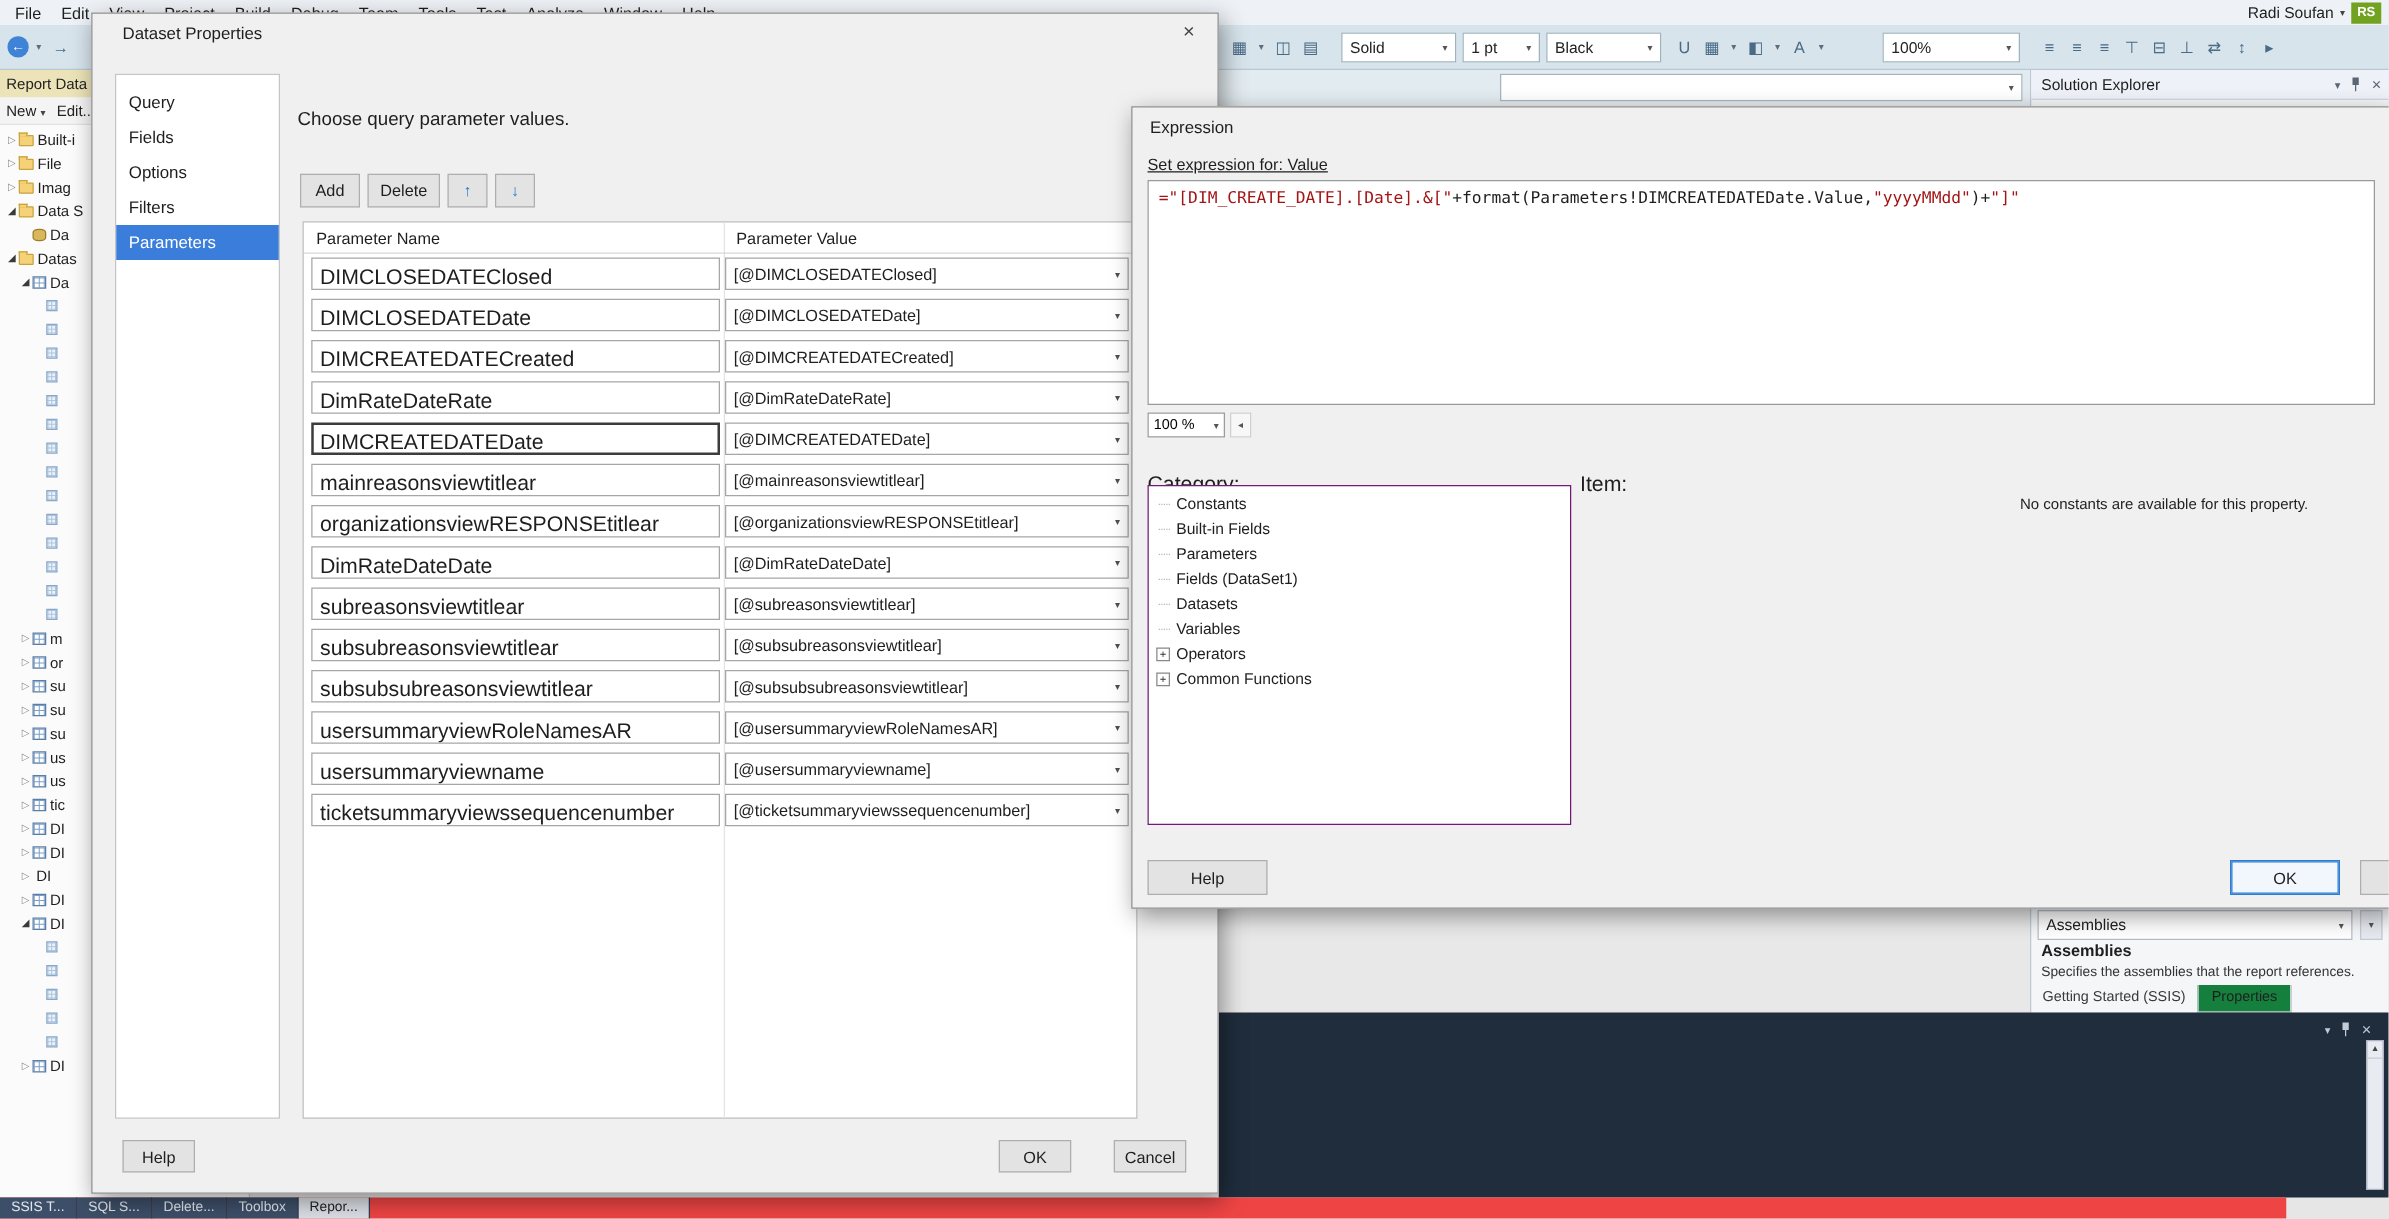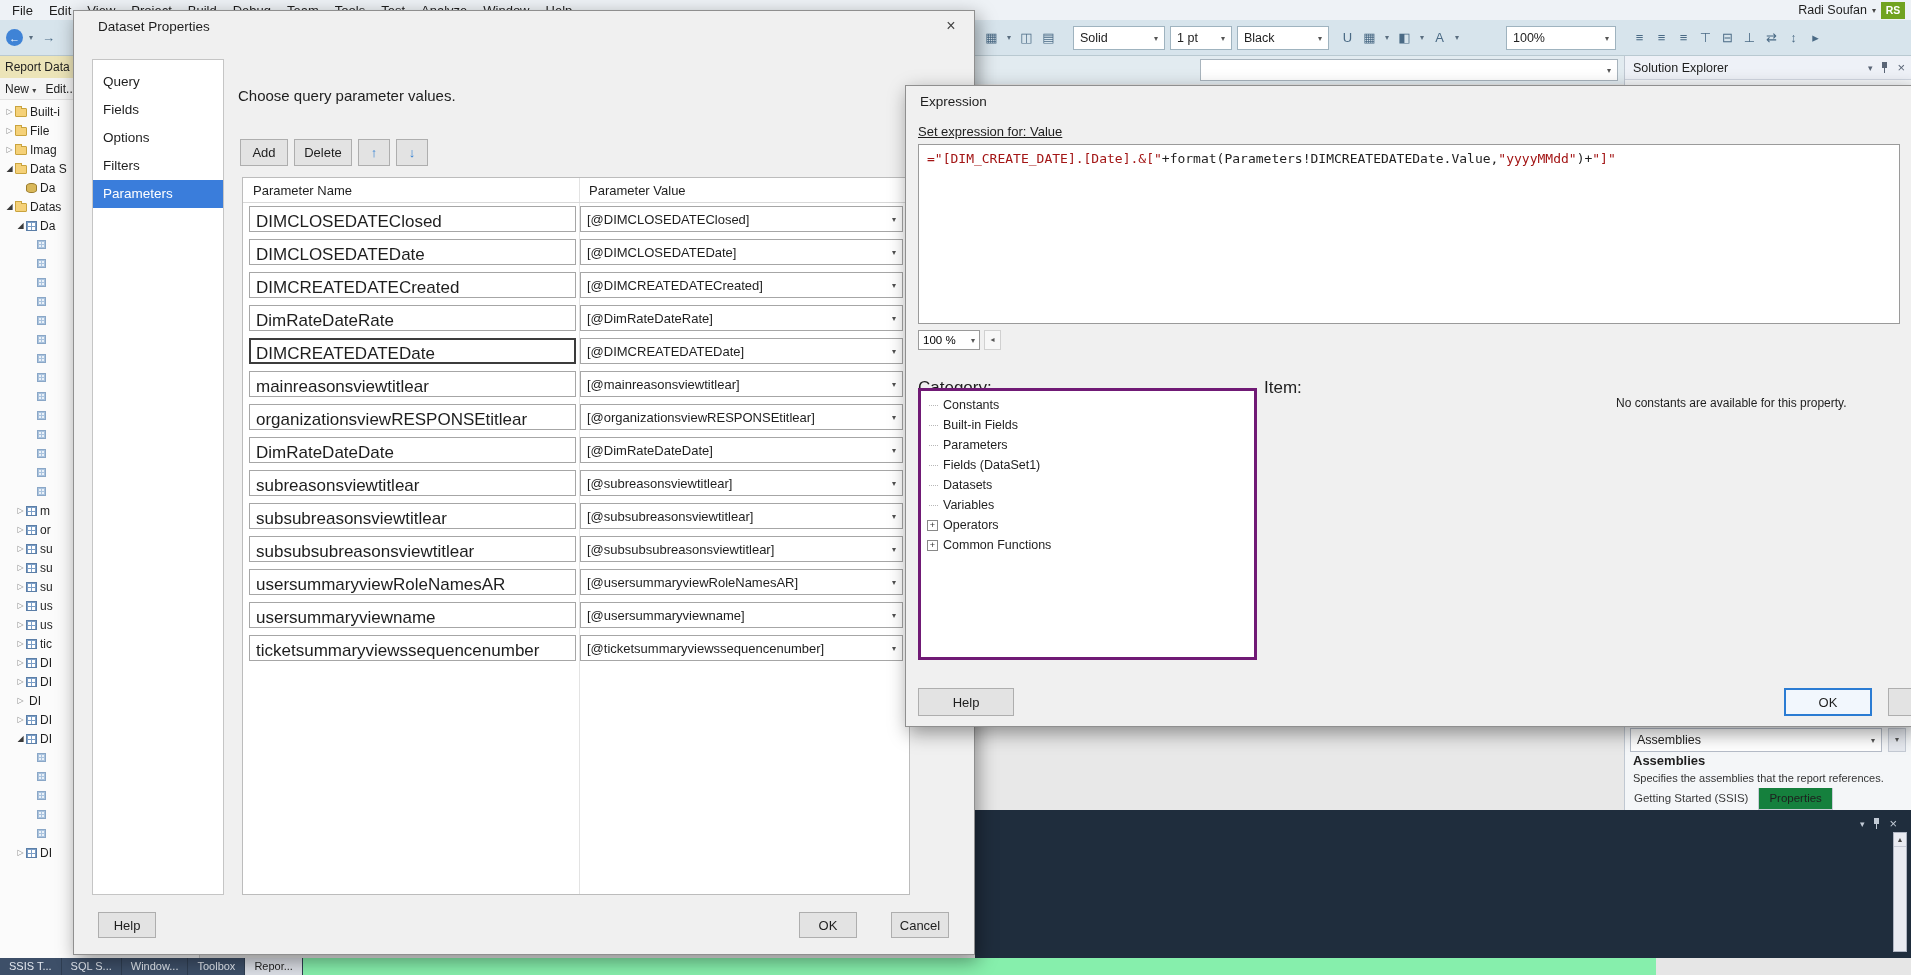--- a/index.html
+++ b/index.html
@@ -86,21 +86,21 @@
   
   .dark-panel { position:absolute; left:975px; top:810px; width:936px; height:148px; background:#1f2d3d; z-index:2; }
   .dark-panel .panel-icons { top:7px; right:14px; }
   .dark-panel .glyph-icon, .dark-panel .close-glyph { color:#c2cbd6; }
   .dark-panel .pin-icon::before, .dark-panel .pin-icon::after { background:#c2cbd6; }
   .dp-scrollbar { position:absolute; right:4px; top:22px; width:14px; height:120px; background:#e9ebf2;
                   border:1px solid #aeb4c2; }
   .dp-up { height:14px; font-size:7px; color:#444; text-align:center; line-height:14px; border-bottom:1px solid #c8ccd8; }
 
   
-  .statusbar { position:absolute; left:0; top:958px; width:1656px; height:17px; background:#86efac; z-index:3; }
+  .statusbar { position:absolute; left:0; top:958px; width:1829px; height:17px; background:#ef4444; z-index:3; }
   .bottom-tabs { display:flex; height:17px; }
   .bottom-tab { font-size:11px; color:#e2e7ee; background:#3d4f68; padding:2px 9px 0 9px;
                 border-right:1px solid #2f3e52; white-space:nowrap; }
   .bottom-tab.active { background:#dcdfe6; color:#1e1e1e; }
 
   
   .dialog { position:absolute; background:#f0f0f0; border:1px solid #8f8f8f;
             box-shadow:3px 6px 18px rgba(0,0,0,0.4); }
   .dlg-title { position:absolute; left:0; top:0; right:0; height:30px; font-size:13.5px; color:#1e1e1e;
                padding:8px 0 0 24px; }
@@ -137,21 +137,21 @@
   #expression-dialog { left:905px; top:85px; width:1008px; height:642px; z-index:20; }
   .expr-setlabel { position:absolute; left:12px; top:38px; font-size:13px; color:#1e1e1e; text-decoration:underline; }
   .expr-code { position:absolute; left:12px; top:58px; width:982px; height:180px; background:#fff;
                border:1px solid #9a9a9a; padding:6px 8px; font-family:"DejaVu Sans Mono", monospace;
                font-size:13px; white-space:pre; overflow:hidden; }
   .expr-zoom { position:absolute; left:12px; top:244px; width:62px; height:20px; background:#fff;
                border:1px solid #9a9a9a; display:flex; align-items:center; padding:4px 4px; font-size:11.5px; }
   .expr-hscroll-left { position:absolute; left:78px; top:244px; width:17px; height:20px; background:#f7f7f7;
                border:1px solid #d0d0d0; font-size:8px; color:#555; text-align:center; line-height:18px; }
   .expr-label { position:absolute; top:292px; font-size:17px; color:#1e1e1e; }
-  .expr-box { position:absolute; top:302px; height:272px; background:#fff; border:3px solid #701a75;
+  .expr-box { position:absolute; top:302px; height:272px; background:#fff; border:1px solid #701a75;
               padding-top:4px; overflow:hidden; }
   .cat-item { height:20px; display:flex; align-items:center; padding-left:22px; font-size:12.5px; color:#1e1e1e;
               position:relative; }
   .cat-item::before { content:""; position:absolute; left:8px; top:10px; width:9px; border-top:1px dotted #b8b8b8; }
   .cat-item.expandable { padding-left:6px; }
   .cat-item.expandable::before { display:none; }
   .plusbox { width:11px; height:11px; border:1px solid #888; background:#fff; margin-right:5px; flex:none;
              display:flex; align-items:center; justify-content:center; font-size:9px; color:#333; line-height:1; }
   .item-row { height:20px; font-size:12.5px; color:#1e1e1e; padding:3px 0 0 6px; }
   .item-row.selected { background:#3a7ddb; color:#fff; }
@@ -483,21 +483,21 @@
     </span>
     <div class="dp-scrollbar">
       <div class="dp-up">▲</div>
     </div>
   </div>
 
   <div class="statusbar">
     <div class="bottom-tabs" id="bottom-tabs">
         <div class="bottom-tab">SSIS T...</div>
         <div class="bottom-tab">SQL S...</div>
-        <div class="bottom-tab">Window...</div>
+        <div class="bottom-tab">Delete...</div>
         <div class="bottom-tab">Toolbox</div>
         <div class="bottom-tab active">Repor...</div>
       </div>
   </div>
 
   <div class="dialog" id="dataset-dialog">
     <div class="dlg-title">Dataset Properties</div>
     <div class="dlg-close">×</div>
 
     <div class="ds-nav" id="ds-nav">

